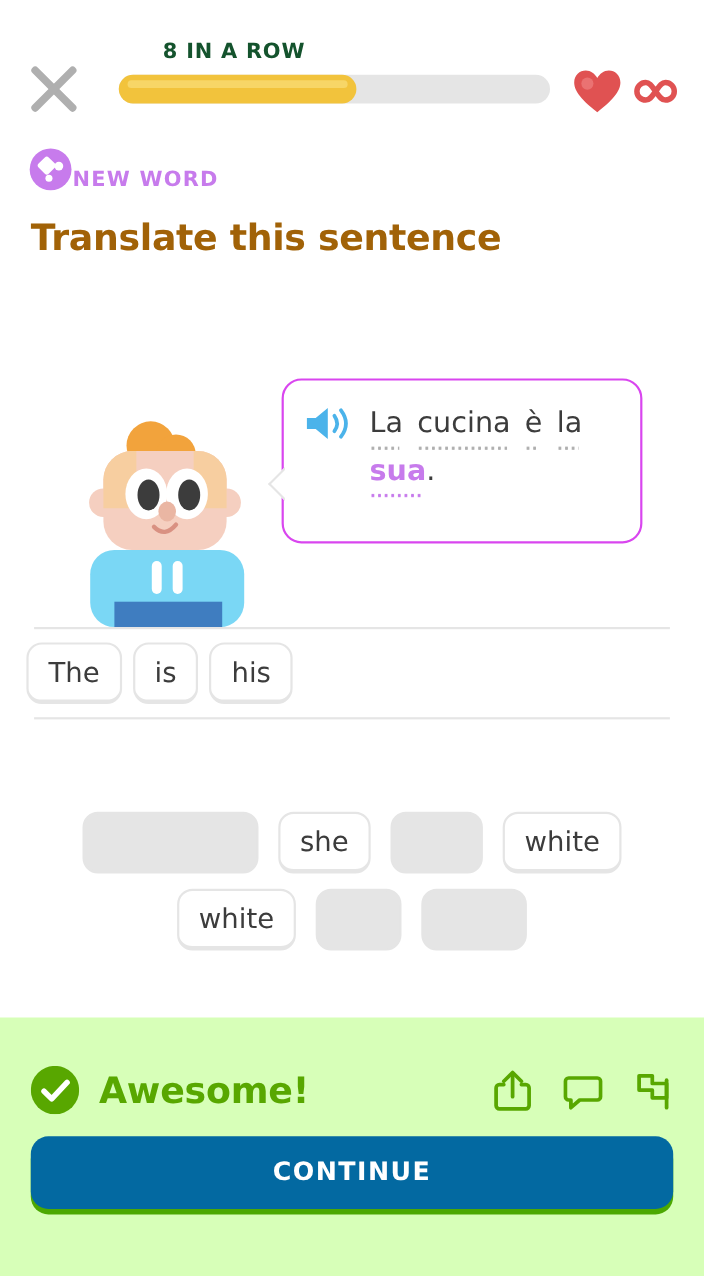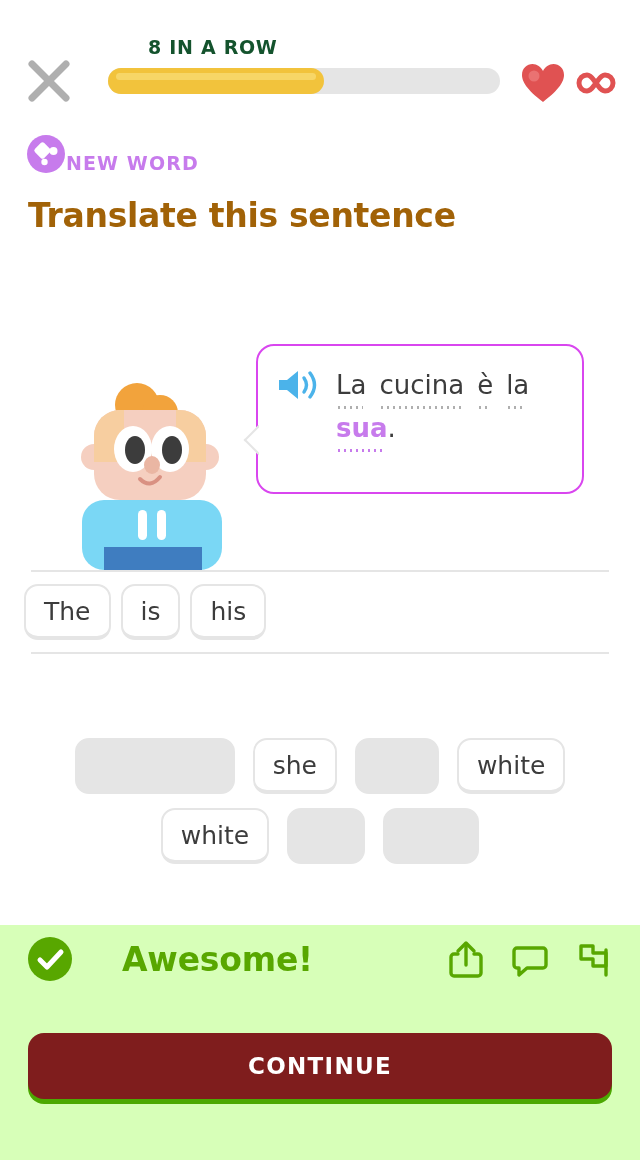--- a/index.html
+++ b/index.html
@@ -119,33 +119,33 @@
     display: flex; justify-content: center; align-items: center;
     gap: 18px; margin-bottom: 14px;
   }
 
   
   .footer {
     position: absolute; left: 0; top: 925px; width: 640px; height: 235px;
     background: #d7ffb8;
   }
   .footer-top {
-    display: flex; align-items: center; padding: 12px 28px 0 28px; gap: 32px;
+    display: flex; align-items: center; padding: 44px 28px 0 28px;
   }
   .check-circle { width: 44px; height: 44px; flex: none; }
   .footer-msg {
     font-size: 33px; font-weight: bold; color: #58a700;
     margin-left: 18px; letter-spacing: -0.2px;
   }
   .footer-icons { margin-left: auto; display: flex; align-items: center; gap: 28px; }
   .footer-icons .fi { width: 36px; height: 38px; cursor: pointer; }
 
   .continue-btn {
     position: absolute; left: 28px; top: 108px; width: 584px; height: 66px;
-    background: #7f1d1d; border-radius: 16px;
+    background: #0369a1; border-radius: 16px;
     box-shadow: 0 5px 0 #4ca802;
     display: flex; align-items: center; justify-content: center;
     color: #fff; font-size: 23px; font-weight: bold; letter-spacing: 1.3px;
     cursor: pointer;
   }
 </style>
 </head>
 <body>
 
 <div id="app">

